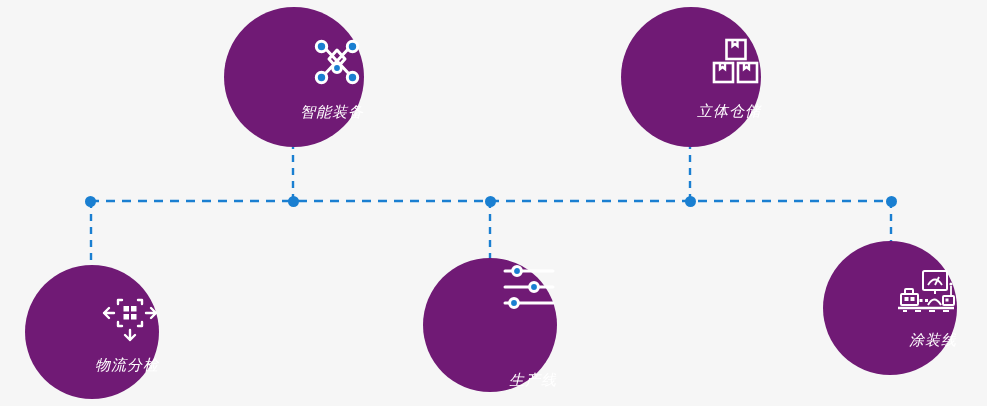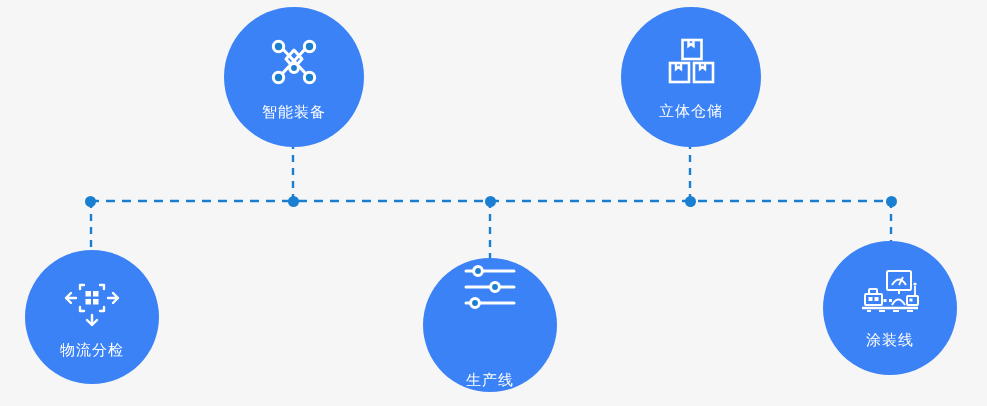--- a/index.html
+++ b/index.html
@@ -49,27 +49,28 @@
     width: 11px;
     height: 11px;
     border-radius: 50%;
     background: #1a7fd1;
     z-index: 4;
   }
   
   .node-circle {
     position: absolute;
     border-radius: 50%;
-    background: #3b82f6;
+    background: #701a75;
     z-index: 5;
     display: flex;
     flex-direction: column;
-    align-items: center;
+    align-items: flex-end;
     justify-content: center;
     box-sizing: border-box;
+    font-style: italic;
   }
   .node-circle.top {
     width: 140px;
     height: 140px;
   }
   .node-circle.bottom {
     width: 134px;
     height: 134px;
   }
   .circle-icon {
@@ -148,21 +149,21 @@
           <path d="M11 27 L11 33 L13.5 31 L16 33 L16 27" stroke-width="2.4"></path>
 
           <rect x="29" y="27" width="19" height="19"></rect>
           <path d="M35 27 L35 33 L37.5 31 L40 33 L40 27" stroke-width="2.4"></path>
         </g>
       </svg>
     </span>
     <span class="circle-label">立体仓储</span>
   </div>
 
-  <div class="node-circle bottom" style="left:25px; top:250px;">
+  <div class="node-circle bottom" style="left:25px; top:265px;">
     <span class="circle-icon">
       <svg width="58" height="52" viewBox="0 0 58 52" xmlns="http://www.w3.org/2000/svg">
         <g fill="none" stroke="#ffffff" stroke-width="2.4" stroke-linecap="round" stroke-linejoin="round">
 
           <path d="M21 8 L17 8 L17 12"></path>
           <path d="M37 8 L41 8 L41 12"></path>
           <path d="M17 30 L17 34 L21 34"></path>
           <path d="M41 30 L41 34 L37 34"></path>
 
           <rect x="22.5" y="14" width="5.5" height="5.5" fill="#ffffff" stroke="none"></rect>

